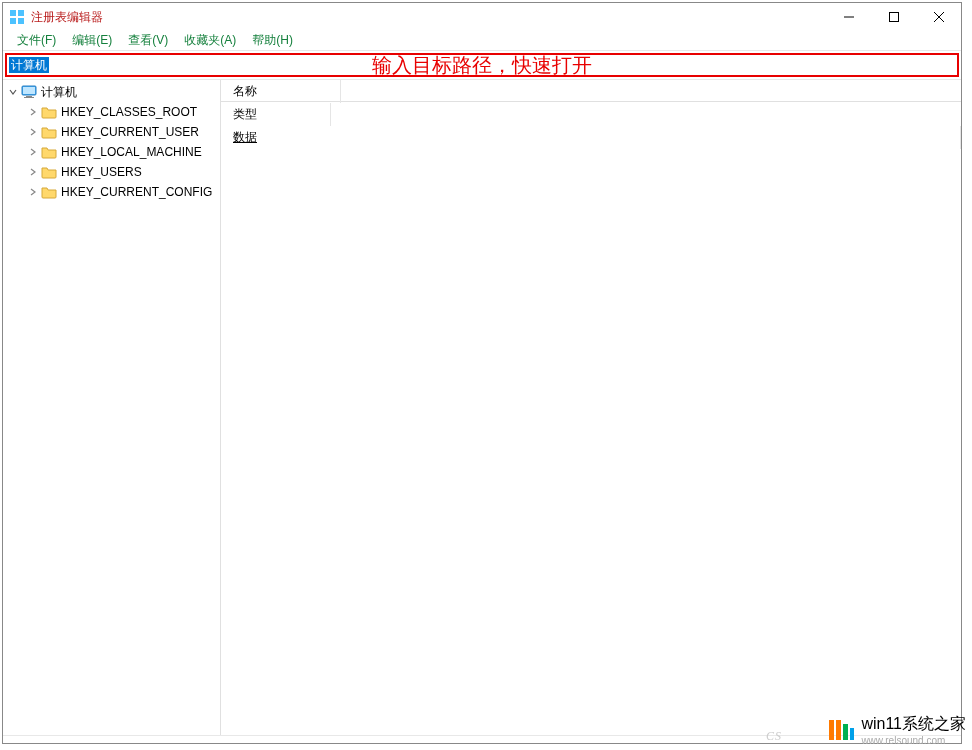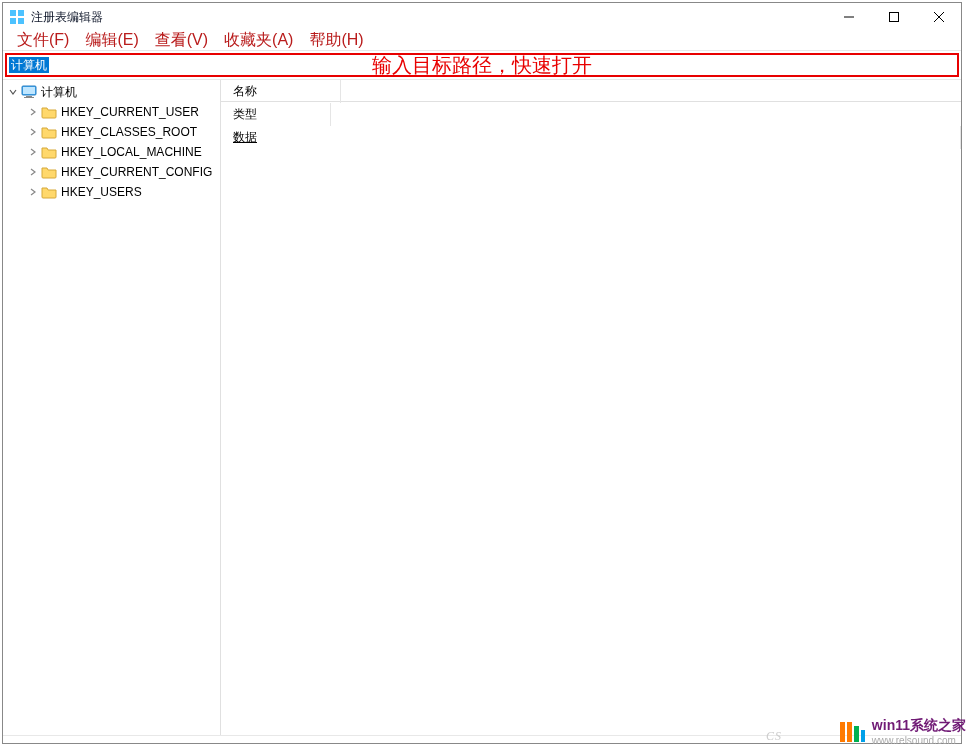--- a/index.html
+++ b/index.html
@@ -30,41 +30,41 @@
     padding-left: 6px;
     background: #fff;
   }
   .titlebar .app-icon {
     width: 16px; height: 16px;
     margin-right: 6px;
     display: flex; align-items: center; justify-content: center;
   }
   .titlebar .title {
     font-size: 12px;
-    color: #0f172a;
+    color: #b91c1c;
   }
   .titlebar .spacer { flex: 1; }
   .winbtn {
     width: 45px; height: 28px;
     display: flex; align-items: center; justify-content: center;
     color: #000;
     font-size: 10px;
   }
   
   .menubar {
     height: 20px;
     display: flex;
     align-items: center;
     padding-left: 6px;
     border-bottom: 1px solid #e8e8e8;
   }
   .menubar .menu-item {
     padding: 2px 8px;
-    color: #b91c1c;
-    font-size: 16px;
+    color: #15803d;
+    font-size: 12px;
   }
   
   .addressbar-wrap {
     border: 2px solid #e80000;
     margin: 2px;
     position: relative;
     height: 24px;
     display: flex;
     align-items: center;
   }
@@ -163,21 +163,21 @@
     position: absolute;
     right: 6px;
     bottom: 4px;
     display: flex;
     align-items: center;
     gap: 6px;
     color: #888;
     font-size: 12px;
   }
   .watermark .wm-logo { display:flex; align-items:center; }
-  .watermark .wm-text .line1 { color:#701a75; font-size:14px;font-weight:bold; }
+  .watermark .wm-text .line1 { color:#000000; font-size:16px; }
   .watermark .wm-text .line2 { color:#aaa; font-size:10px; }
   .cs-mark {
     position: absolute;
     right: 190px;
     bottom: 6px;
     color: #ccc;
     font-size: 12px;
     font-style: italic;
     font-family: Georgia, serif;
     letter-spacing: 1px;
@@ -255,77 +255,77 @@
         <span class="expander">
           <svg width="10" height="10" viewBox="0 0 10 10">
               <polyline points="3,2 7,5 3,8" fill="none" stroke="#888" stroke-width="1.2"></polyline>
             </svg>
         </span>
         <span class="icon">
           <svg width="16" height="16" viewBox="0 0 16 16">
               <path d="M1 4h5l1 2h8v7a1 1 0 0 1-1 1H2a1 1 0 0 1-1-1z" fill="#ffd86b" stroke="#d6a838"></path>
             </svg>
         </span>
+        <span class="node-label">HKEY_CLASSES_ROOT</span>
+      </div>
+
+      <div class="tree-node child">
+        <span class="expander">
+          <svg width="10" height="10" viewBox="0 0 10 10">
+              <polyline points="3,2 7,5 3,8" fill="none" stroke="#888" stroke-width="1.2"></polyline>
+            </svg>
+        </span>
+        <span class="icon">
+          <svg width="16" height="16" viewBox="0 0 16 16">
+              <path d="M1 4h5l1 2h8v7a1 1 0 0 1-1 1H2a1 1 0 0 1-1-1z" fill="#ffd86b" stroke="#d6a838"></path>
+            </svg>
+        </span>
         <span class="node-label">HKEY_CURRENT_USER</span>
       </div>
 
       <div class="tree-node child">
         <span class="expander">
           <svg width="10" height="10" viewBox="0 0 10 10">
               <polyline points="3,2 7,5 3,8" fill="none" stroke="#888" stroke-width="1.2"></polyline>
             </svg>
         </span>
         <span class="icon">
           <svg width="16" height="16" viewBox="0 0 16 16">
               <path d="M1 4h5l1 2h8v7a1 1 0 0 1-1 1H2a1 1 0 0 1-1-1z" fill="#ffd86b" stroke="#d6a838"></path>
             </svg>
         </span>
-        <span class="node-label">HKEY_CLASSES_ROOT</span>
-      </div>
-
-      <div class="tree-node child">
-        <span class="expander">
-          <svg width="10" height="10" viewBox="0 0 10 10">
-              <polyline points="3,2 7,5 3,8" fill="none" stroke="#888" stroke-width="1.2"></polyline>
-            </svg>
-        </span>
-        <span class="icon">
-          <svg width="16" height="16" viewBox="0 0 16 16">
-              <path d="M1 4h5l1 2h8v7a1 1 0 0 1-1 1H2a1 1 0 0 1-1-1z" fill="#ffd86b" stroke="#d6a838"></path>
-            </svg>
-        </span>
         <span class="node-label">HKEY_LOCAL_MACHINE</span>
       </div>
 
       <div class="tree-node child">
         <span class="expander">
           <svg width="10" height="10" viewBox="0 0 10 10">
               <polyline points="3,2 7,5 3,8" fill="none" stroke="#888" stroke-width="1.2"></polyline>
             </svg>
         </span>
         <span class="icon">
           <svg width="16" height="16" viewBox="0 0 16 16">
               <path d="M1 4h5l1 2h8v7a1 1 0 0 1-1 1H2a1 1 0 0 1-1-1z" fill="#ffd86b" stroke="#d6a838"></path>
             </svg>
         </span>
+        <span class="node-label">HKEY_USERS</span>
+      </div>
+
+      <div class="tree-node child">
+        <span class="expander">
+          <svg width="10" height="10" viewBox="0 0 10 10">
+              <polyline points="3,2 7,5 3,8" fill="none" stroke="#888" stroke-width="1.2"></polyline>
+            </svg>
+        </span>
+        <span class="icon">
+          <svg width="16" height="16" viewBox="0 0 16 16">
+              <path d="M1 4h5l1 2h8v7a1 1 0 0 1-1 1H2a1 1 0 0 1-1-1z" fill="#ffd86b" stroke="#d6a838"></path>
+            </svg>
+        </span>
         <span class="node-label">HKEY_CURRENT_CONFIG</span>
-      </div>
-
-      <div class="tree-node child">
-        <span class="expander">
-          <svg width="10" height="10" viewBox="0 0 10 10">
-              <polyline points="3,2 7,5 3,8" fill="none" stroke="#888" stroke-width="1.2"></polyline>
-            </svg>
-        </span>
-        <span class="icon">
-          <svg width="16" height="16" viewBox="0 0 16 16">
-              <path d="M1 4h5l1 2h8v7a1 1 0 0 1-1 1H2a1 1 0 0 1-1-1z" fill="#ffd86b" stroke="#d6a838"></path>
-            </svg>
-        </span>
-        <span class="node-label">HKEY_USERS</span>
       </div>
     </div>
 
     <div class="list-pane">
       <div class="list-header">
         <div class="col col-name">名称</div>
         <div class="col col-type">类型</div>
         <div class="col col-data">数据</div>
         <div style="width:1px;background:#e5e5e5;margin-right:205px;"></div>
       </div>

